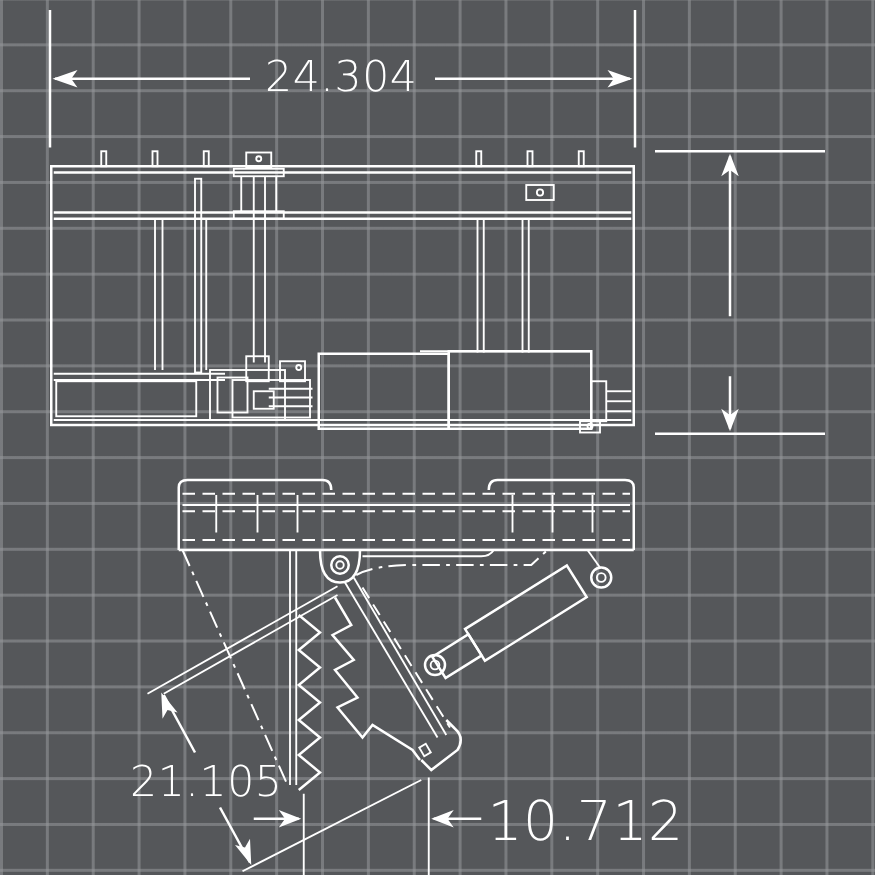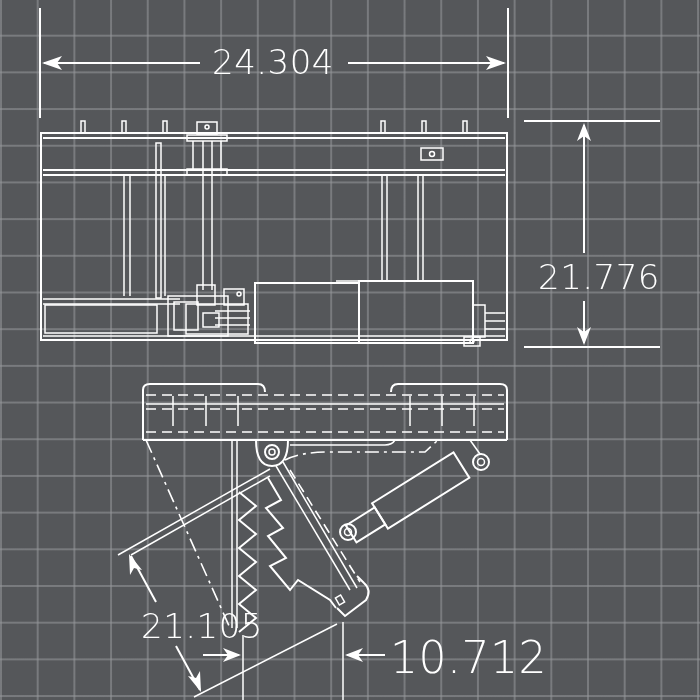--- a/index.html
+++ b/index.html
@@ -171,17 +171,16 @@
     <line class="ln1" x1="243" y1="635" x2="243" y2="700"></line>
     <line class="ln1" x1="343" y1="622" x2="343" y2="700"></line>
     <line class="ln" x1="203" y1="655" x2="239" y2="655"></line>
     <line class="ln" x1="347" y1="655" x2="385" y2="655"></line>
     <polygon class="arrow" points="241,655 223,648 228,655 223,662"></polygon>
     <polygon class="arrow" points="345,655 363,648 358,655 363,662"></polygon>
   </g>
 </svg>
 
 <div class="dim-label" style="left:212px;top:45px;font-size:34px;">24.304</div>
-<div class="dim-label" style="left:538px;top:260px;font-size:34px;">21.776</div>
-<div class="dim-label" style="left:104px;top:609px;font-size:34px;margin-left:37px;">21.105</div>
+<div class="dim-label" style="left:104px;top:609px;font-size:34px;">21.105</div>
 <div class="dim-label" style="left:390px;top:636px;font-size:44px;">10.712</div>
 
 </div>
 
 </body></html>

